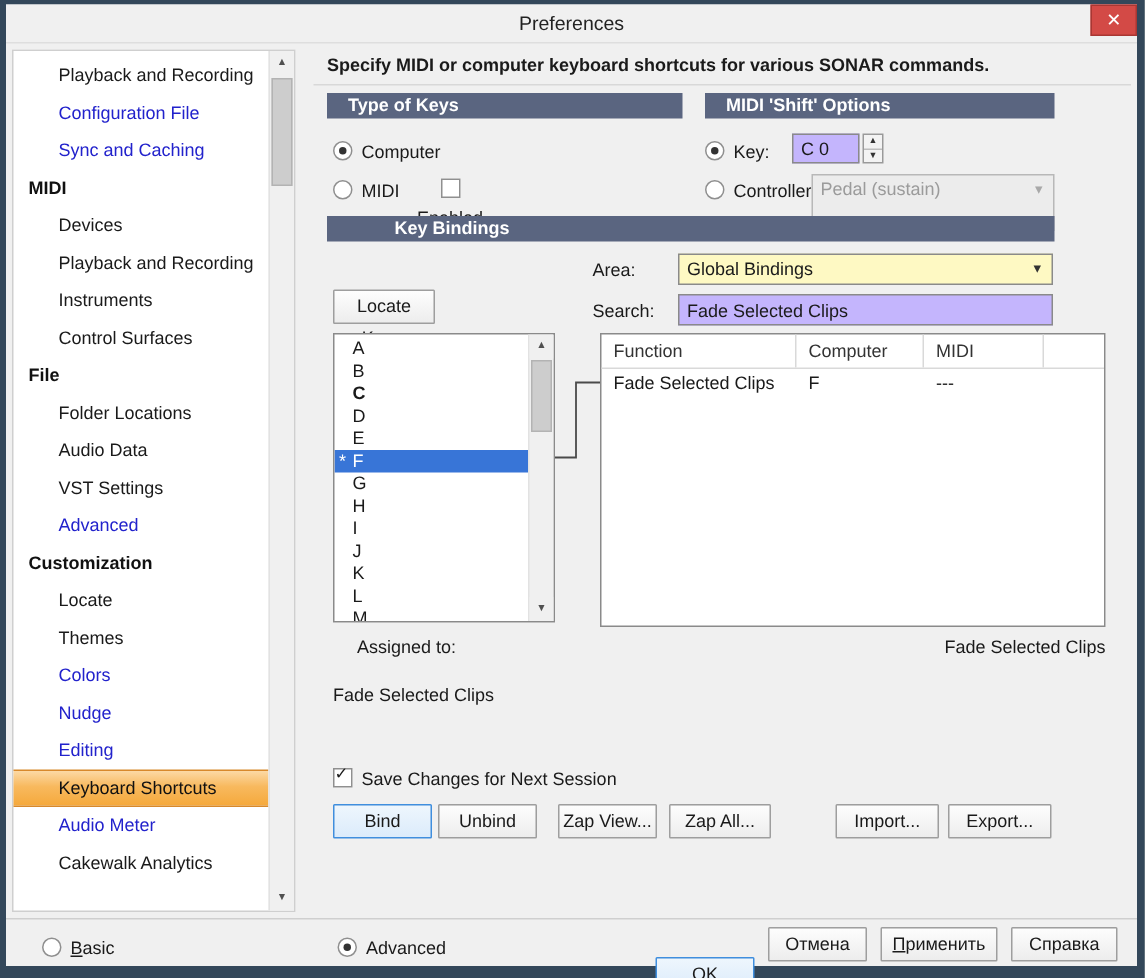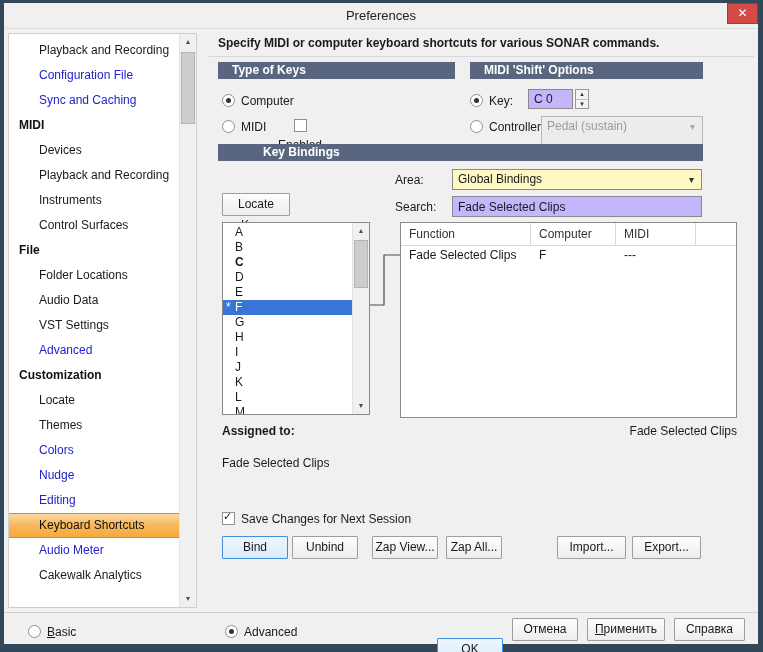--- a/index.html
+++ b/index.html
@@ -194,35 +194,35 @@
       <div class="bt-hcell" style="left:130px;width:85px;">Computer</div>
       <div class="bt-hcell" style="left:215px;width:80px;">MIDI</div>
     </div>
     <div class="bt-row">
       <div class="bt-cell" style="left:0;width:130px;">Fade Selected Clips</div>
       <div class="bt-cell" style="left:130px;width:85px;">F</div>
       <div class="bt-cell" style="left:215px;width:80px;">---</div>
     </div>
   </div>
 
-  <div class="label" style="left:222px;top:424px;font-weight:bold;">Assigned to:</div>
+  <div class="label" style="left:238px;top:424px;">Assigned to:</div>
   <div class="label" style="left:400px;top:424px;width:337px;text-align:right;">Fade Selected Clips</div>
   <div class="label" style="left:222px;top:456px;">Fade Selected Clips</div>
 
   <div class="row" style="left:222px;top:511px;">
     <span class="check">
       <span class="glyph">✓</span>
     </span>
     <span>Save Changes for Next Session</span>
   </div>
 
   <div class="btn default" style="left:222px;top:536px;width:66px;">Bind</div>
   <div class="btn" style="left:292px;top:536px;width:66px;">Unbind</div>
   <div class="btn" style="left:372px;top:536px;width:66px;">Zap View...</div>
-  <div class="btn" style="left:446px;top:536px;width:56px;">Zap All...</div>
+  <div class="btn" style="left:446px;top:536px;width:68px;">Zap All...</div>
   <div class="btn" style="left:557px;top:536px;width:69px;">Import...</div>
   <div class="btn" style="left:632px;top:536px;width:69px;">Export...</div>
 
   <div class="footbar"></div>
   <div class="row" style="left:28px;top:624px;">
     <span class="radio"></span>
     <span><span class="u">B</span><span>asic</span></span>
   </div>
   <div class="row" style="left:225px;top:624px;">
     <span class="radio checked"></span>

